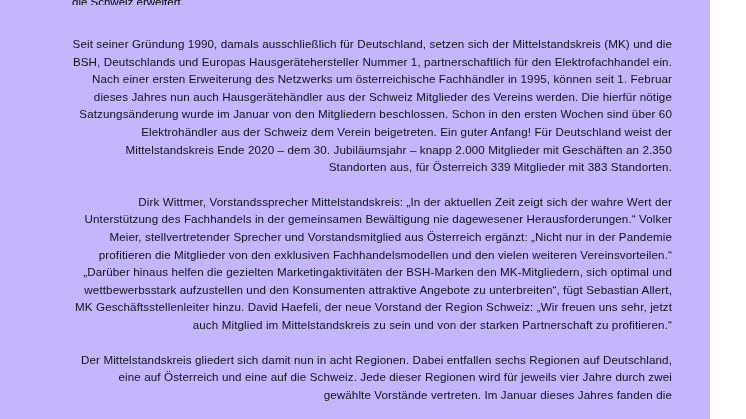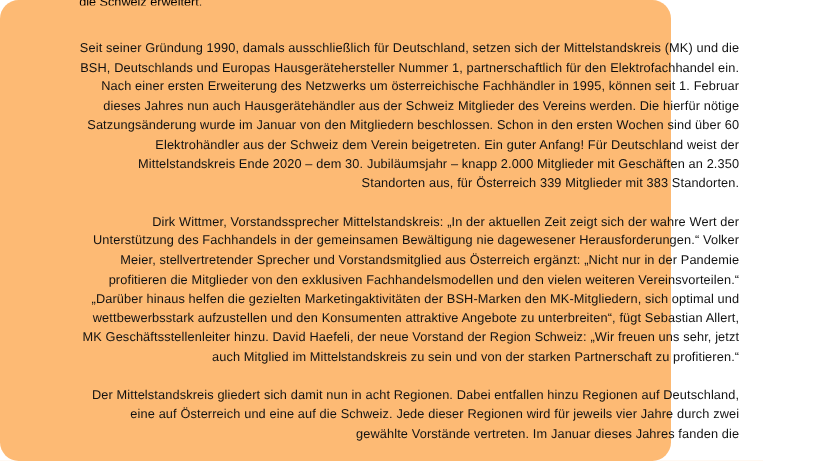--- a/index.html
+++ b/index.html
@@ -9,24 +9,23 @@
   body {
     width: 746px;
     height: 419px;
     background: #ffffff;
     font-family: "Liberation Sans", sans-serif;
     color: #000000;
     overflow: hidden;
   }
   .page {
     position: relative;
-    width: 610px;
+    width: 710px;
     height: 419px;
-    background: #fdba74;
-    border-radius: 17px;
+    background: #c4b5fd;
   }
   .content {
     position: absolute;
     left: 72px;
     top: 0px;
     width: 600px;
   }
   .cut-line {
     font-size: 11.5px;
     line-height: 17px;
@@ -55,15 +54,15 @@
   }
 </style>
 </head>
 <body>
 
 <div class="page">
   <div class="content">
     <div class="cut-line">die Schweiz erweitert.</div>
     <p class="para first">Seit seiner Gründung 1990, damals ausschließlich für Deutschland, setzen sich der Mittelstandskreis (MK) und die BSH, Deutschlands und Europas Hausgerätehersteller Nummer 1, partnerschaftlich für den Elektrofachhandel ein. Nach einer ersten Erweiterung des Netzwerks um österreichische Fachhändler in 1995, können seit 1. Februar dieses Jahres nun auch Hausgerätehändler aus der Schweiz Mitglieder des Vereins werden. Die hierfür nötige Satzungsänderung wurde im Januar von den Mitgliedern beschlossen. Schon in den ersten Wochen sind über 60 Elektrohändler aus der Schweiz dem Verein beigetreten. Ein guter Anfang! Für Deutschland weist der Mittelstandskreis Ende 2020 – dem 30. Jubiläumsjahr – knapp 2.000 Mitglieder mit Geschäften an 2.350 Standorten aus, für Österreich 339 Mitglieder mit 383 Standorten.</p>
     <p class="para">Dirk Wittmer, Vorstandssprecher Mittelstandskreis: „In der aktuellen Zeit zeigt sich der wahre Wert der Unterstützung des Fachhandels in der gemeinsamen Bewältigung nie dagewesener Herausforderungen.“ Volker Meier, stellvertretender Sprecher und Vorstandsmitglied aus Österreich ergänzt: „Nicht nur in der Pandemie profitieren die Mitglieder von den exklusiven Fachhandelsmodellen und den vielen weiteren Vereinsvorteilen.“ „Darüber hinaus helfen die gezielten Marketingaktivitäten der BSH-Marken den MK-Mitgliedern, sich optimal und wettbewerbsstark aufzustellen und den Konsumenten attraktive Angebote zu unterbreiten“, fügt Sebastian Allert, MK Geschäftsstellenleiter hinzu. David Haefeli, der neue Vorstand der Region Schweiz: „Wir freuen uns sehr, jetzt auch Mitglied im Mittelstandskreis zu sein und von der starken Partnerschaft zu profitieren.“</p>
-    <p class="para last">Der Mittelstandskreis gliedert sich damit nun in acht Regionen. Dabei entfallen hinzu Regionen auf Deutschland, eine auf Österreich und eine auf die Schweiz. Jede dieser Regionen wird für jeweils vier Jahre durch zwei gewählte Vorstände vertreten. Im Januar dieses Jahres fanden die</p>
+    <p class="para last">Der Mittelstandskreis gliedert sich damit nun in acht Regionen. Dabei entfallen sechs Regionen auf Deutschland, eine auf Österreich und eine auf die Schweiz. Jede dieser Regionen wird für jeweils vier Jahre durch zwei gewählte Vorstände vertreten. Im Januar dieses Jahres fanden die</p>
   </div>
 </div>
 
 </body></html>

